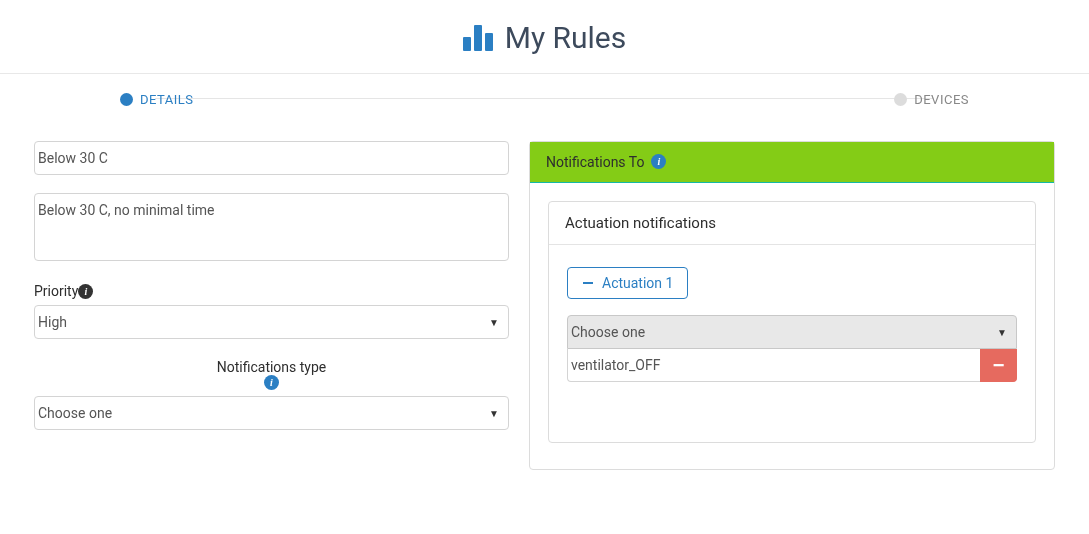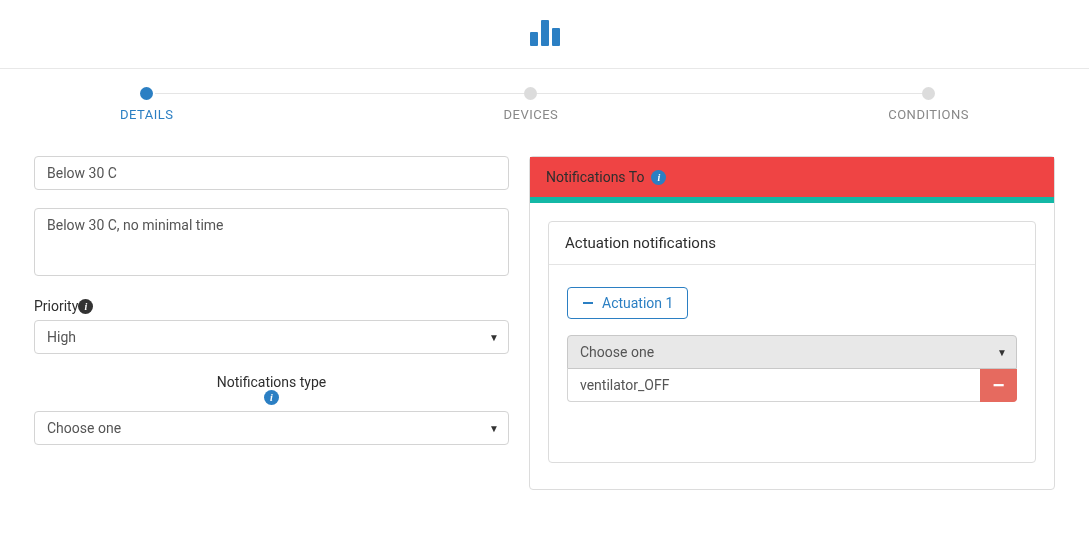--- a/index.html
+++ b/index.html
@@ -53,21 +53,21 @@
       position: absolute;
       top: 24px;
       left: 155px;
       right: 155px;
       height: 1px;
       background: #e5e5e5;
       z-index: 0;
     }
     .step {
       display: flex;
-      flex-direction: column;
+      flex-direction: row;
       align-items: center;
       gap: 7px;
       z-index: 1;
       background: transparent;
       cursor: pointer;
     }
     .step-dot {
       width: 13px;
       height: 13px;
       border-radius: 50%;
@@ -94,21 +94,21 @@
       flex: 0 0 475px;
     }
     .right-col {
       flex: 1;
     }
 
     .field-input {
       width: 100%;
       border: 1px solid #d4d4d4;
       border-radius: 4px;
-      padding: 8px 12px;
+      padding: 8px 3px;
       font-size: 14px;
       color: #555;
       font-family: inherit;
       background: #fff;
     }
     textarea.field-input {
       height: 68px;
       resize: none;
     }
     .mb-18 { margin-bottom: 18px; }
@@ -159,27 +159,27 @@
       font-size: 10px;
       color: #333;
     }
 
     .panel {
       border: 1px solid #dcdcdc;
       border-radius: 4px;
       background: #fff;
     }
     .panel-header {
-      background: #ef4444;
-      border-bottom: 6px solid #14b8a6;
+      background: #84cc16;
+      border-bottom: 1px solid #14b8a6;
       padding: 12px 16px;
       font-size: 14px;
       color: #2e2e2e;
       display: flex;
-      align-items: center;
+      align-items: flex-start;
       gap: 7px;
     }
     .panel-body {
       padding: 18px 18px 26px;
     }
 
     .nested-panel {
       border: 1px solid #dcdcdc;
       border-radius: 4px;
     }
@@ -259,36 +259,33 @@
 </head>
 <body>
 
 <div class="header">
   <div class="header-title">
     <span class="chart-icon">
       <span></span>
         <span></span>
         <span></span>
     </span>
+    <span>My Rules</span>
   </div>
 </div>
 
 <div class="stepper">
   <div class="stepper-line"></div>
   <div class="step active">
     <div class="step-dot"></div>
     <div class="step-label">DETAILS</div>
   </div>
   <div class="step">
     <div class="step-dot"></div>
     <div class="step-label">DEVICES</div>
-  </div>
-  <div class="step">
-    <div class="step-dot"></div>
-    <div class="step-label">CONDITIONS</div>
   </div>
 </div>
 
 <div class="content">
   <div class="left-col">
 
     <input type="text" class="field-input mb-18" value="Below 30 C" style="">
 
     <textarea class="field-input mb-18" style="">Below 30 C, no minimal time</textarea>
 

